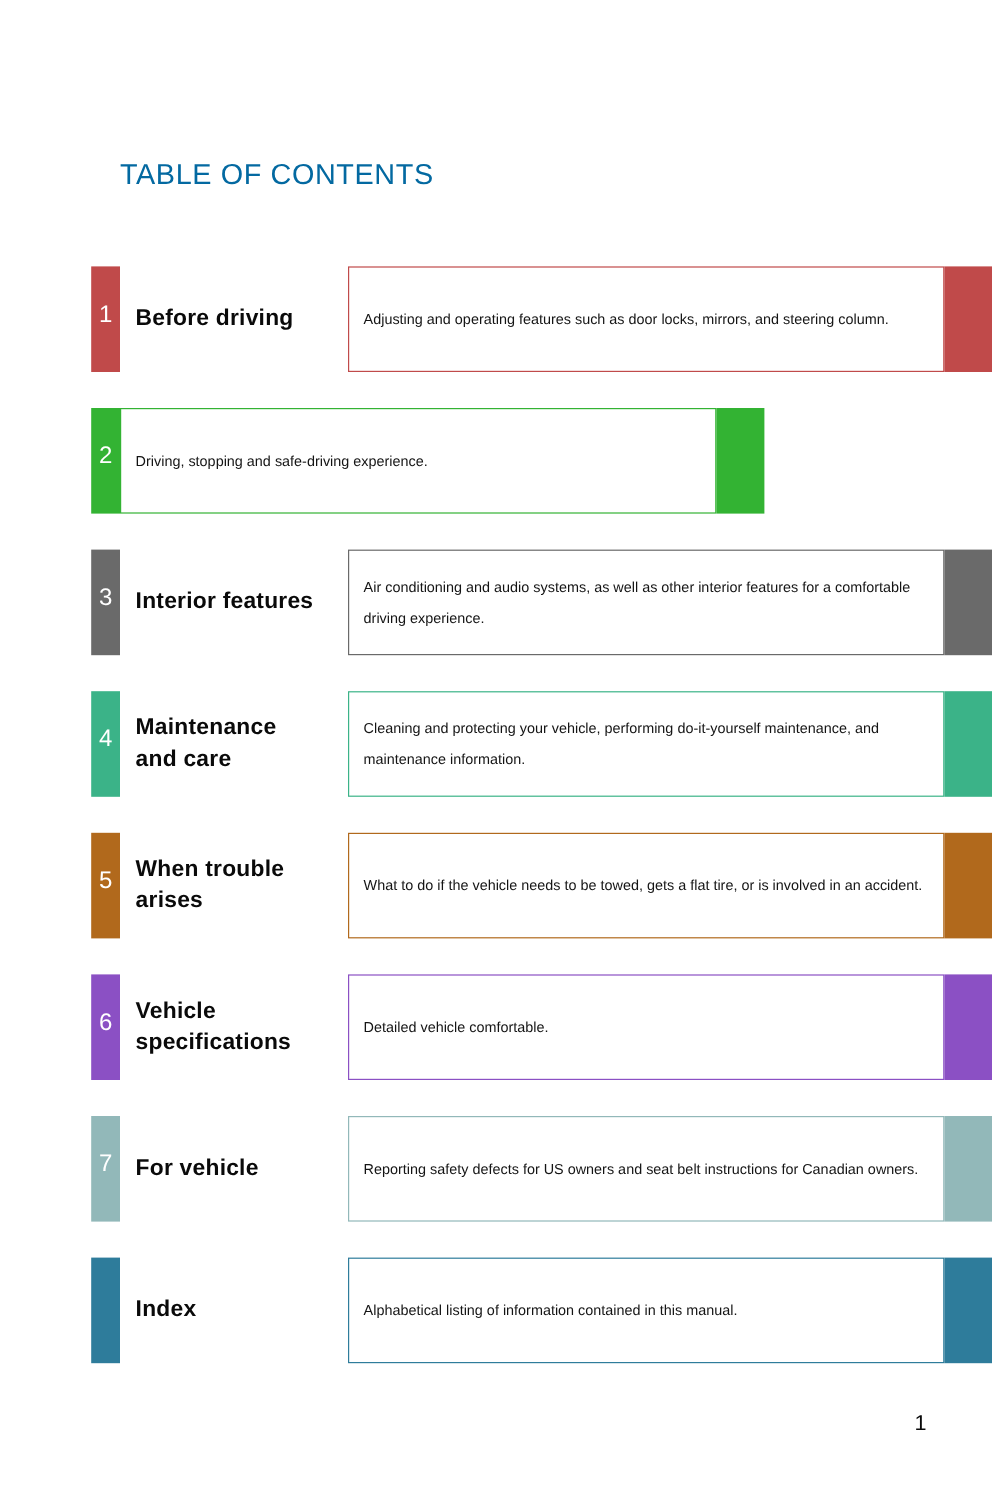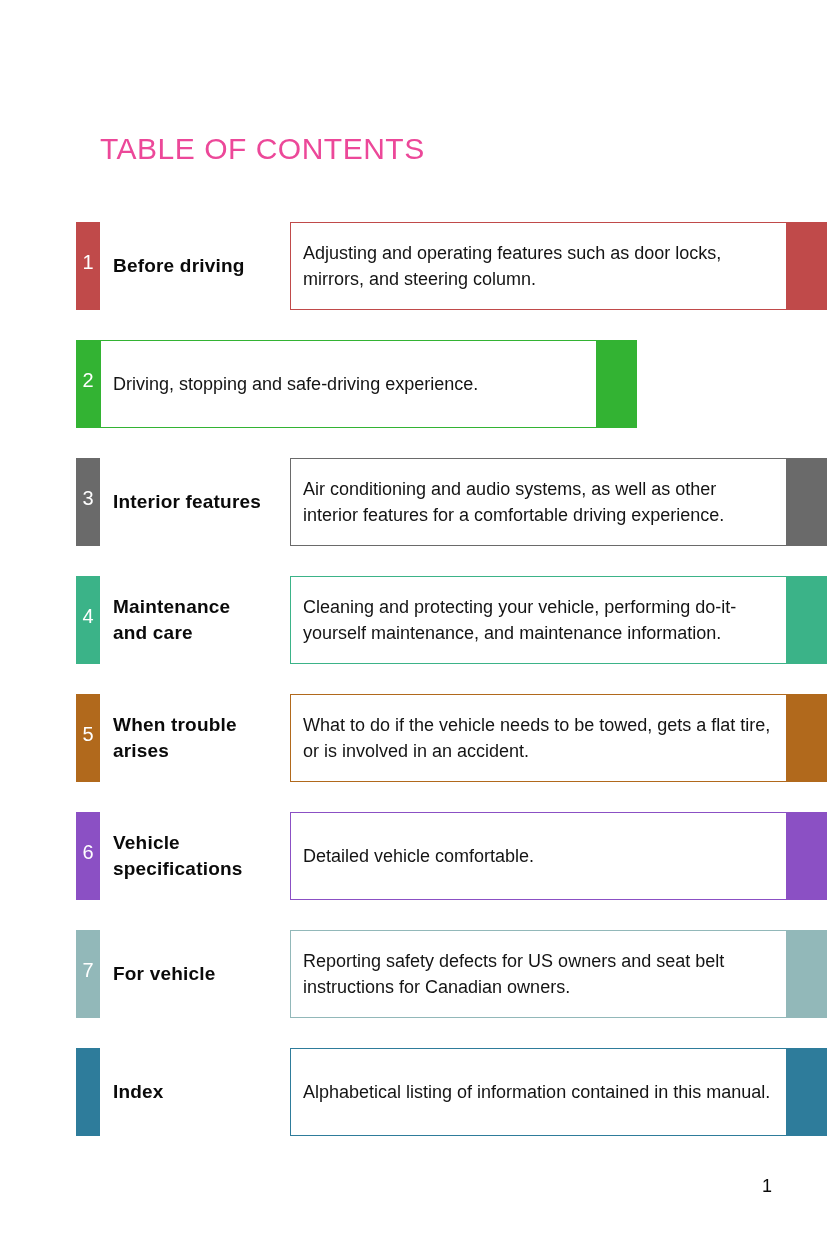--- a/index.html
+++ b/index.html
@@ -12,24 +12,24 @@
     position: relative;
     width: 827px;
     height: 1241px;
     background: #ffffff;
     overflow: hidden;
   }
   .toc-title {
     position: absolute;
     left: 100px;
     top: 132px;
-    font-size: 30px;
+    font-size: 24px;
     font-weight: 400;
     letter-spacing: 0.5px;
-    color: #ec4899;
+    color: #0369a1;
   }
   .rows {
     position: absolute;
     top: 222px;
     left: 0;
     width: 827px;
   }
   .row {
     display: flex;
     height: 88px;
@@ -70,21 +70,21 @@
     flex: 0 0 497px;
     width: 497px;
     box-sizing: border-box;
     border: 1px solid #000;
     background: #ffffff;
     display: flex;
     align-items: center;
     padding: 0 10px 0 12px;
   }
   .desc-box .desc-text {
-    font-size: 18px;
+    font-size: 12px;
     line-height: 26px;
     color: #141414;
   }
   .tab-right {
     flex: 0 0 40px;
     width: 40px;
   }
   .page-number {
     position: absolute;
     left: 762px;

